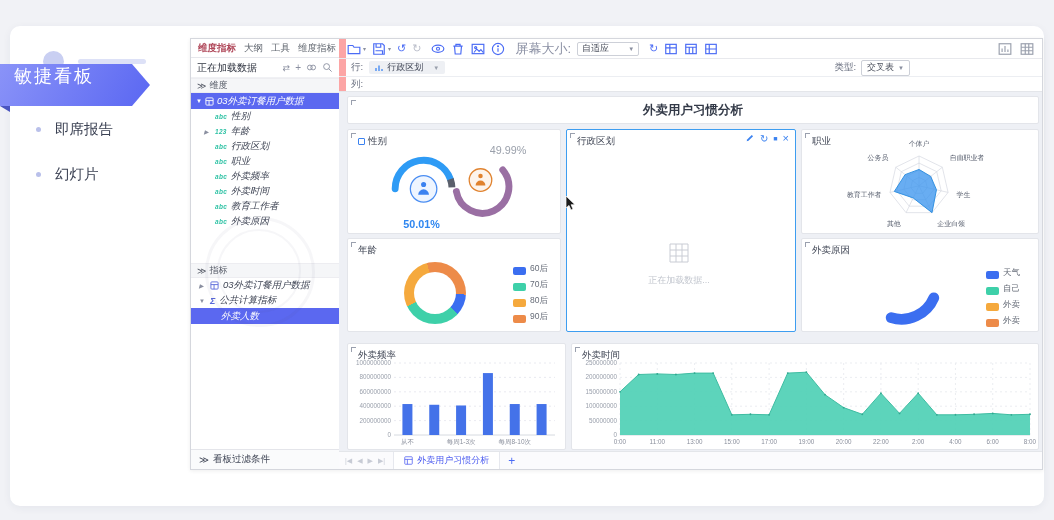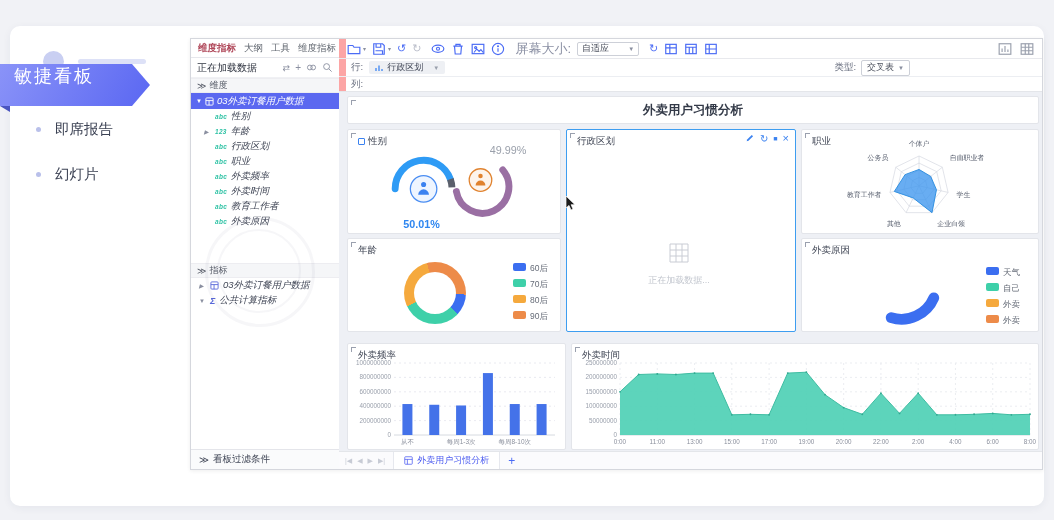--- a/index.html
+++ b/index.html
@@ -66,21 +66,21 @@
   .card-tools{position:absolute;right:6px;top:3px;display:flex;align-items:center;gap:5px;color:#3b82f0;z-index:4;}
   .card-tools span{cursor:pointer;font-size:9px;line-height:9px;}
   .chart-body{position:absolute;left:0;top:14px;right:0;bottom:2px;}
   .fullsvg{position:absolute;left:0;top:0;width:100%;height:100%;}
   .loading-wrap{position:absolute;left:0;right:4px;top:110px;text-align:center;}
   .loading-text{font-size:9px;color:#c2c6ce;margin-top:4px;}
   .gsq{width:7px;height:7px;border:1.6px solid #3b82f0;border-radius:1px;box-sizing:border-box;display:inline-block;}
   .donut{position:absolute;left:56px;top:23px;width:62px;height:62px;border-radius:50%;}
   .donut .hole{position:absolute;left:10px;top:10px;width:42px;height:42px;border-radius:50%;background:#fff;}
   .legend{position:absolute;display:flex;flex-direction:column;gap:4px;}
-  .leg-row{display:flex;align-items:flex-start;gap:4px;}
+  .leg-row{display:flex;align-items:flex-end;gap:4px;}
   .leg-sw{width:13px;height:8px;border-radius:2px;flex:none;}
   .leg-tx{font-size:8.5px;color:#666c78;white-space:nowrap;}
   .age-legend{right:12px;top:24px;}
   .reason-legend{right:2px;top:28px;width:50px;overflow:hidden;}
   
   .tabbar{position:absolute;left:0;bottom:0;right:0;height:18px;background:#fbfbfd;border-top:1px solid #e4e6ea;display:flex;align-items:center;padding-left:6px;box-sizing:border-box;}
   .nav{display:flex;gap:5px;color:#c7cbd5;font-size:7px;align-items:center;margin-right:8px;}
   .nav span{cursor:pointer;}
   .sheet-tab{height:17px;background:#fff;border-left:1px solid #e6e8ee;border-right:1px solid #e6e8ee;display:flex;align-items:center;gap:4px;padding:0 10px;font-size:9px;color:#4a5af0;cursor:pointer;}
   .tab-add{margin-left:8px;color:#4a6bf5;font-size:12px;cursor:pointer;}
@@ -193,20 +193,23 @@
           <svg width="9" height="9" viewBox="0 0 10 10">
             <rect x="1" y="1" width="8" height="8" rx="1" fill="none" stroke="#5868d9"></rect>
             <path d="M1 4h8 M4.5 4v5" stroke="#5868d9" fill="none"></path>
           </svg>
           <span>03外卖订餐用户数据</span>
         </div>
         <div class="tr-m">
           <span class="caret">▼</span>
           <span class="sigma">Σ</span>
           <span>公共计算指标</span>
+        </div>
+        <div class="tr-sel">
+          <span>外卖人数</span>
         </div>
       </div>
     <div class="wm1"></div>
     <div class="wm2"></div>
     <div class="p-filter">
         <span>≫</span>
         <span>看板过滤条件</span>
       </div>
   </div>
 

